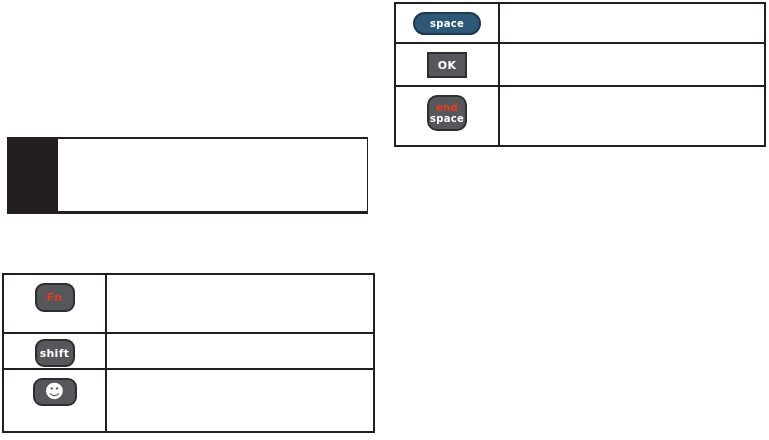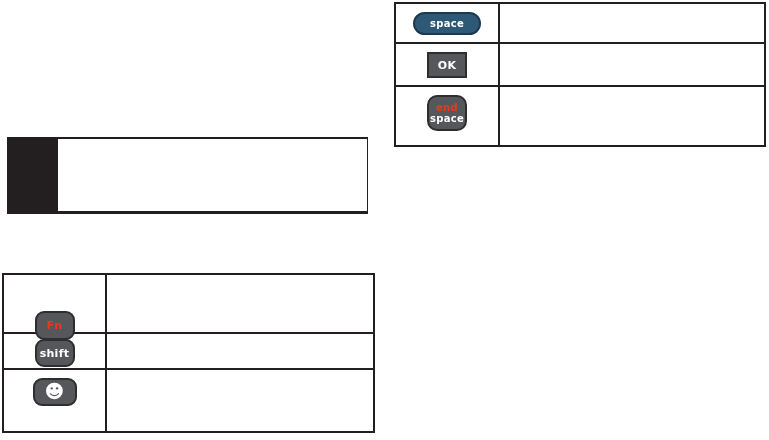--- a/index.html
+++ b/index.html
@@ -68,21 +68,21 @@
   .key-blue {
     background: var(--key-blue, #2d5977);
     border: 2px solid var(--key-blue-border, #1b3a50);
   }
   .key-space   { width: 68px; height: 23px; border-radius: 12px; font-size: 10px; }
   .key-ok      { width: 40px; height: 26px; border-radius: 0;  font-size: 11px; }
   .key-endback { width: 40px; height: 36px; border-radius: 10px; font-size: 10px;
                  flex-direction: column; line-height: 1.1; }
   .key-endback .line-end  { color: var(--key-red, #e8391d); }
   .key-fn      { width: 40px; height: 29px; border-radius: 9px; font-size: 11px;
-                 color: var(--key-red, #e8391d); margin-top: 28px; }
+                 color: var(--key-red, #e8391d); }
   .key-shift   { width: 40px; height: 28px; border-radius: 9px; font-size: 11px; }
   .key-smiley  { width: 44px; height: 28px; border-radius: 9px; font-size: 19px;
                  line-height: 1; padding-bottom: 2px; }
 
   
   .note-box {
     position: absolute;
     left: 7px;
     top: 137px;
     width: 361px;

